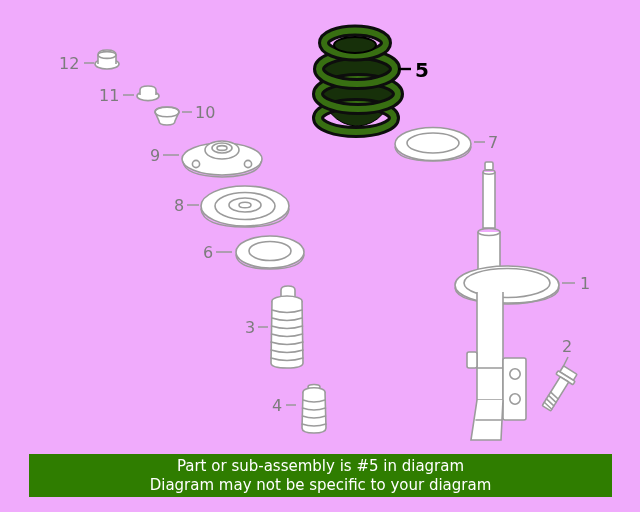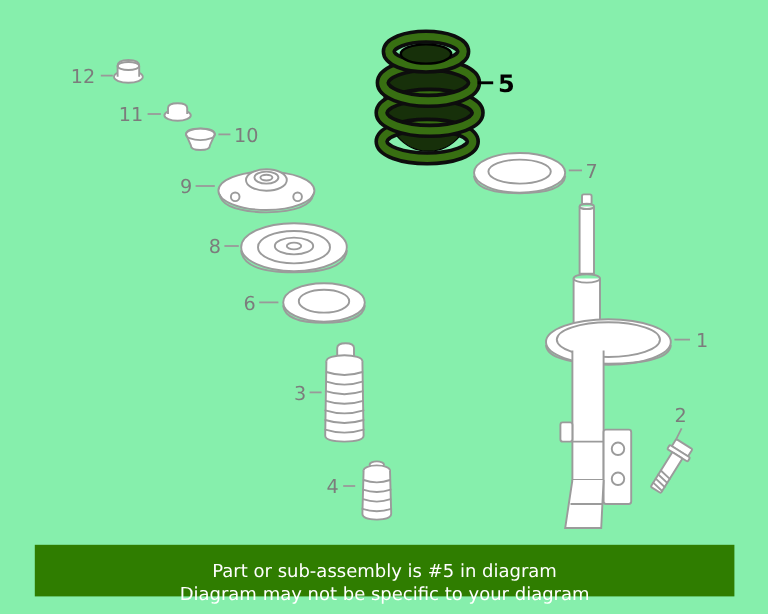--- a/index.html
+++ b/index.html
@@ -1,32 +1,32 @@
 <!DOCTYPE html>
 <html style="--hl: #386f12;"><head>
 <meta charset="utf-8">
 <style>
   html,body{margin:0;padding:0;background:#ffffff;}
-  .stage{position:relative;width:640px;height:512px;overflow:hidden;background:#86efac;
+  .stage{position:relative;width:640px;height:512px;overflow:hidden;background:#f0abfc;
          font-family:"DejaVu Sans","Liberation Sans",sans-serif;}
   .stage svg{position:absolute;left:0;top:0;}
   
   .ln{fill:none;stroke:#9b9b9b;stroke-width:1.6;stroke-linecap:round;}
   .fw{fill:#ffffff;stroke:#9b9b9b;stroke-width:1.6;}
   .lbl{font:16px "DejaVu Sans",sans-serif;fill:#7c7c7c;}
   .lbl5{font:bold 20px "DejaVu Sans",sans-serif;fill:#000000;}
   .leader{stroke:#999999;stroke-width:1.5;}
   .leader5{stroke:#000000;stroke-width:2.4;}
   .coil-k{fill:none;stroke:#0d0d0d;stroke-width:12;}
   .coil-g{fill:none;stroke:var(--hl,#386f12);stroke-width:6;}
   .spring-bg{fill:#17300a;stroke:#000;stroke-width:1;}
   
   .banner{position:absolute;left:29px;top:454px;width:583px;height:43px;
           background:#2f7d00;color:#fff;text-align:center;box-sizing:border-box;
-          padding-top:13px;}
+          padding-top:3px;}
   .banner .bline{font-size:15px;line-height:19px;white-space:nowrap;}
 </style>
 </head>
 <body>
 
 <div class="stage">
 
   <svg width="640" height="512" viewBox="0 0 640 512">
 
     <g>

